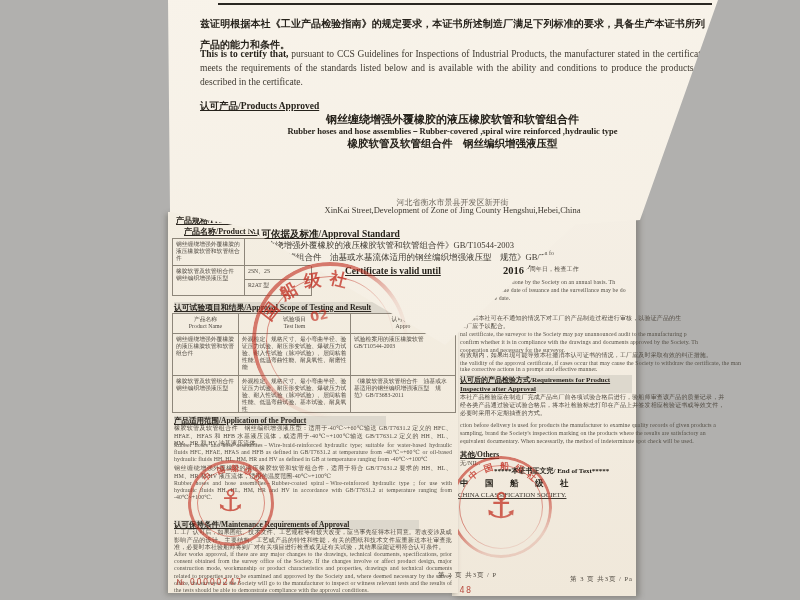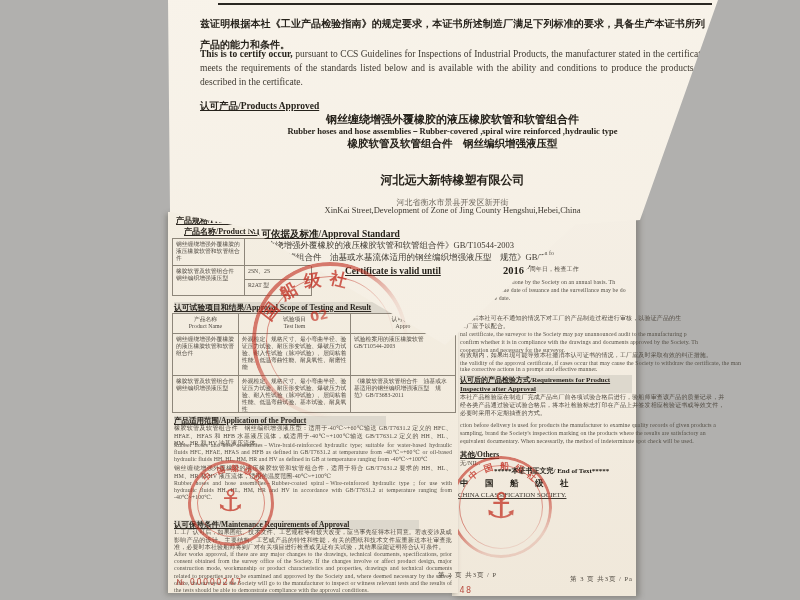--- a/index.html
+++ b/index.html
@@ -49,31 +49,30 @@
 </style>
 </head>
 <body>
 
 <div id="page1">
   <div class="abs" style="left:218px;top:3px;width:494px;height:2px;background:#2a2722;"></div>
 
   <div class="p1-line t10 bold jst" style="top:13px;">兹证明根据本社《工业产品检验指南》的规定要求，本证书所述制造厂满足下列标准的要求，具备生产本证书所列产品的能力和条件。</div>
 
   <div class="p1-line t9 ink jst" style="top:47px;">
-    <span class="bold">This is to certify occur,</span><span> pursuant to CCS Guidelines for Inspections of Industrial Products, the manufacturer stated in the certificate meets the requirements of the standards listed below and is available with the ability and conditions to produce the products as described in the certificate.</span>
+    <span class="bold">This is to certify that,</span><span> pursuant to CCS Guidelines for Inspections of Industrial Products, the manufacturer stated in the certificate meets the requirements of the standards listed below and is available with the ability and conditions to produce the products as described in the certificate.</span>
   </div>
 
   <div class="p1-line t9 bold u" style="top:99px;">认可产品/Products Approved</div>
 
   <div class="p1-line bold ctr" style="top:112px;font-size:11px;">钢丝缠绕增强外覆橡胶的液压橡胶软管和软管组合件</div>
   <div class="p1-line bold ctr" style="top:126px;font-size:8.5px;">Rubber hoses and hose assemblies－Rubber-covered ,spiral wire reinforced ,hydraulic type</div>
   <div class="p1-line bold ctr" style="top:137px;font-size:10.5px;">橡胶软管及软管组合件　钢丝编织增强液压型</div>
 
 
-  <div class="p1-line bold ctr" style="top:172px;font-size:12px;">河北远大新特橡塑有限公司</div>
   <div class="p1-line ctr" style="top:197px;font-size:8px;color:#6d665c;">河北省衡水市景县开发区新开街</div>
   <div class="p1-line ctr ink" style="top:205px;font-size:8.5px;">XinKai Street,Development of Zone of Jing County Hengshui,Hebei,China</div>
 
   <div class="abs bold u" style="left:252px;top:228px;font-size:9.5px;">认可依据及标准/Approval Standard</div>
   <div class="abs ink" style="left:258px;top:240px;font-size:8.5px;white-space:nowrap;">丝缠绕增强外覆橡胶的液压橡胶软管和软管组合件》GB/T10544-2003</div>
   <div class="abs ink" style="left:262px;top:252px;font-size:8.5px;white-space:nowrap;">管及软管组合件　油基或水基流体适用的钢丝编织增强液压型　规范》GB/T3683-201</div>
   <div class="abs bold u" style="left:345px;top:266px;font-size:9.5px;white-space:nowrap;">Certificate is valid until</div>
   <div class="abs bold" style="left:458px;top:264px;font-size:10.5px;white-space:nowrap;margin-left:45px;">2016 年 12 月 1</div>
 </div>
 

